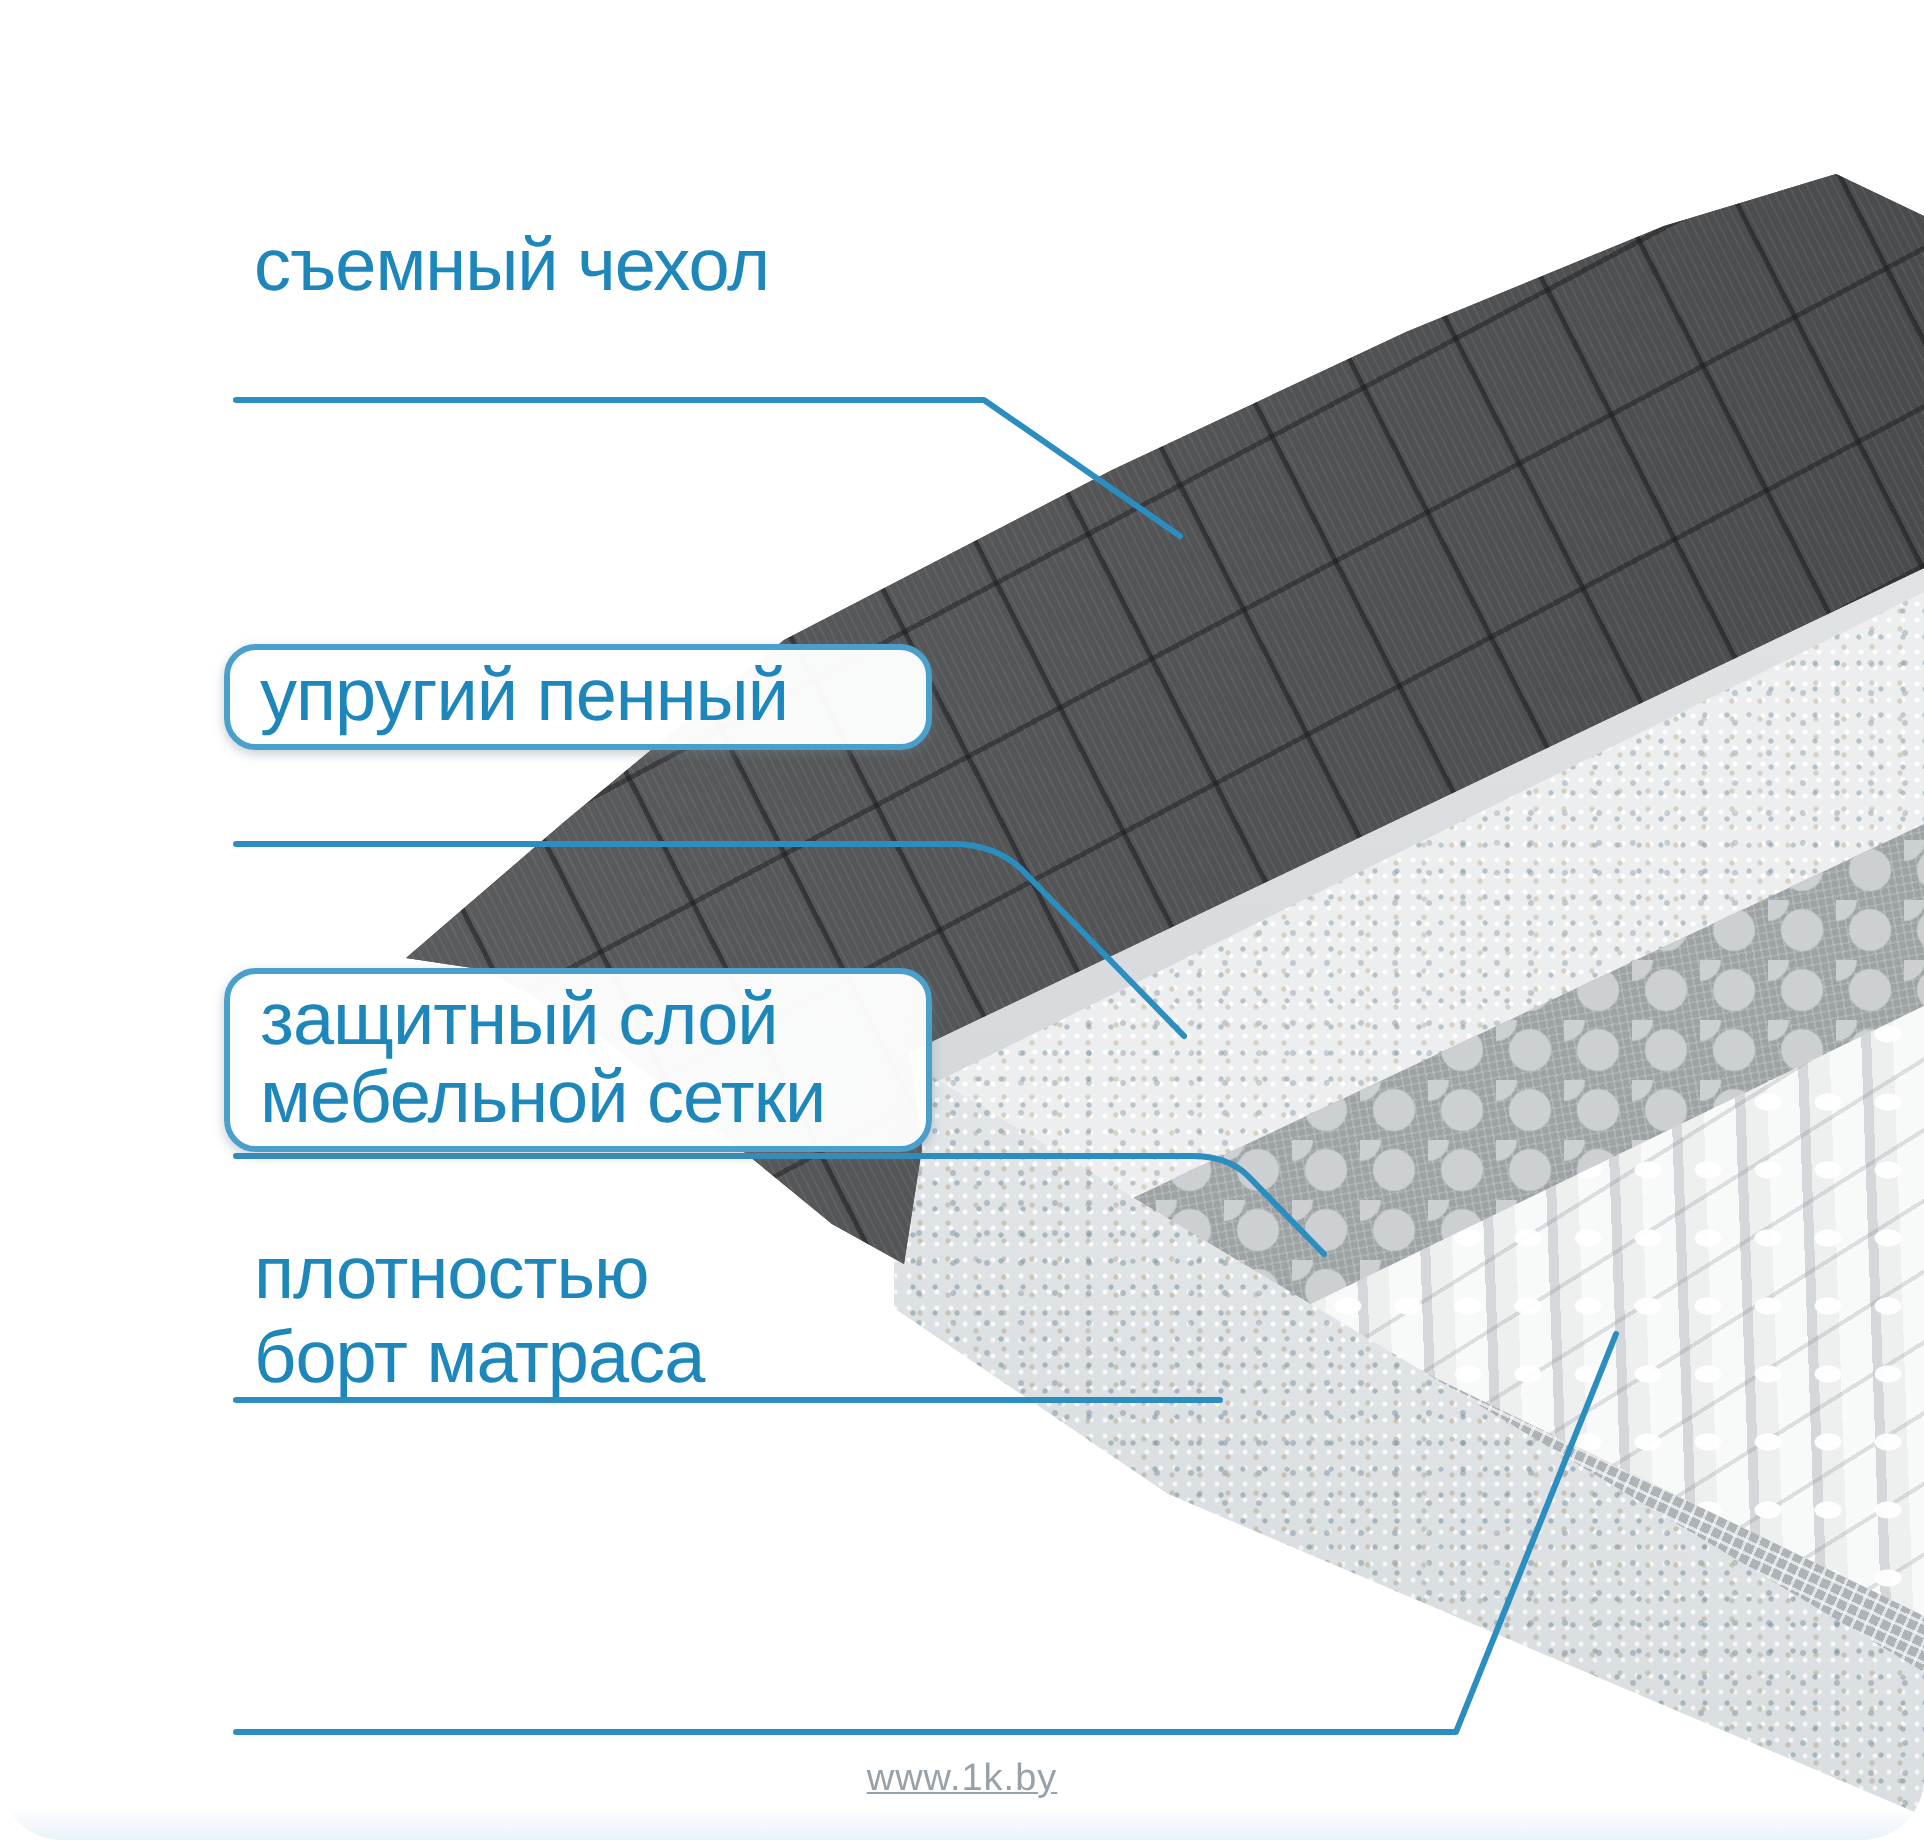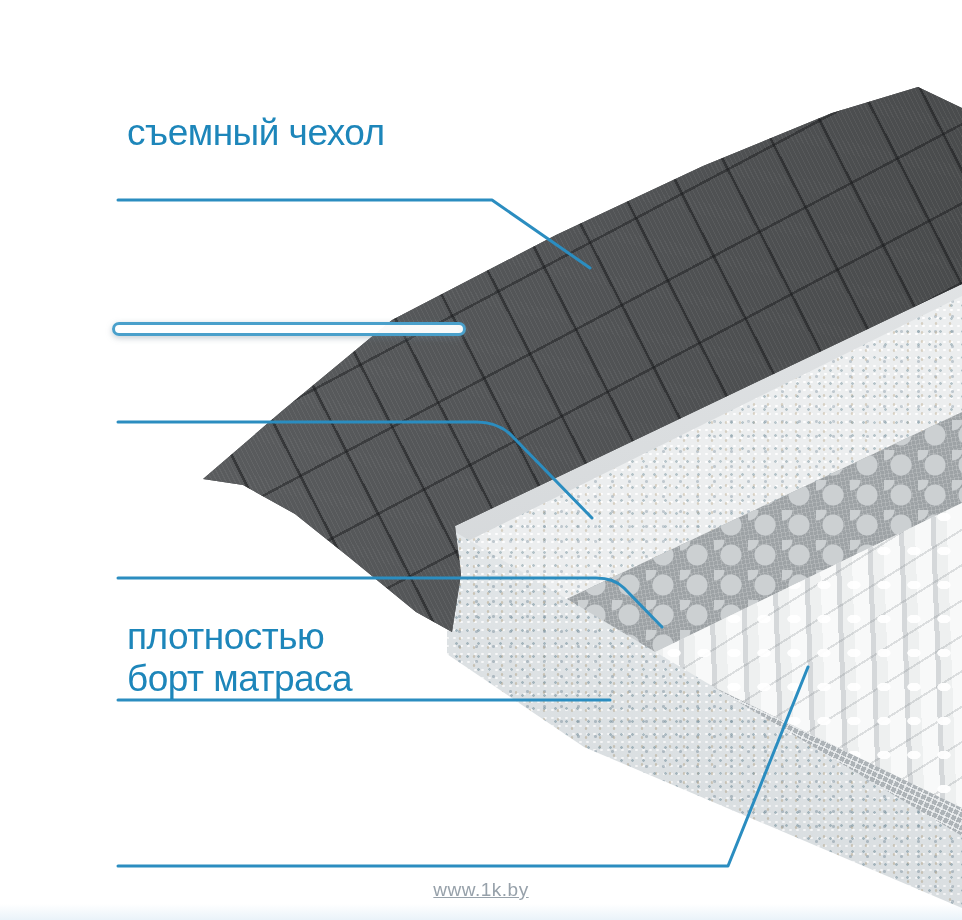--- a/index.html
+++ b/index.html
@@ -4,20 +4,21 @@
 <style>
   :root{
     --blue-text:#1d86ba;
     --blue-line:#2b8dc0;
     --box-border:#4aa0cb;
   }
   html,body{margin:0;padding:0;background:#ffffff;}
   .canvas{
     position:relative;width:962px;height:920px;background:#ffffff;overflow:hidden;
     font-family:"Liberation Sans","DejaVu Sans",sans-serif;
+    border-radius:31px;
   }
   .layer{position:absolute;inset:0;}
 
   
   .cover{
     clip-path:polygon(918px 87px,962px 108px,962px 284px,455px 526px,461px 574px,452px 632px,
                       416px 612px,350px 558px,295px 514px,243px 485px,203px 479px,
                       282px 411px,392px 320px,556px 235px,703px 166px,832px 113px);
     background-color:#56585a;
     background-image:
@@ -139,22 +140,27 @@
     <path d="M118 578 L596 578 Q614 578 624 588 L662 627"></path>
     <path d="M118 700 L610 700"></path>
     <path d="M118 866 L728 866 L808 667"></path>
   </svg>
 
   <div class="label" style="left:127px;top:112px">
     <div>съемный чехол</div>
   </div>
 
   <div class="label boxed" style="left:112px;top:322px">
+    <div>упругий пенный</div>
   </div>
 
+  <div class="label boxed" style="left:112px;top:484px">
+    <div>защитный слой</div>
+    <div>мебельной сетки</div>
+  </div>
 
   <div class="label" style="left:127px;top:616px">
     <div>плотностью</div>
     <div>борт матраса</div>
   </div>
 
 
   <div class="watermark">www.1k.by</div>
   <div class="bottom-tint"></div>
 </div>

